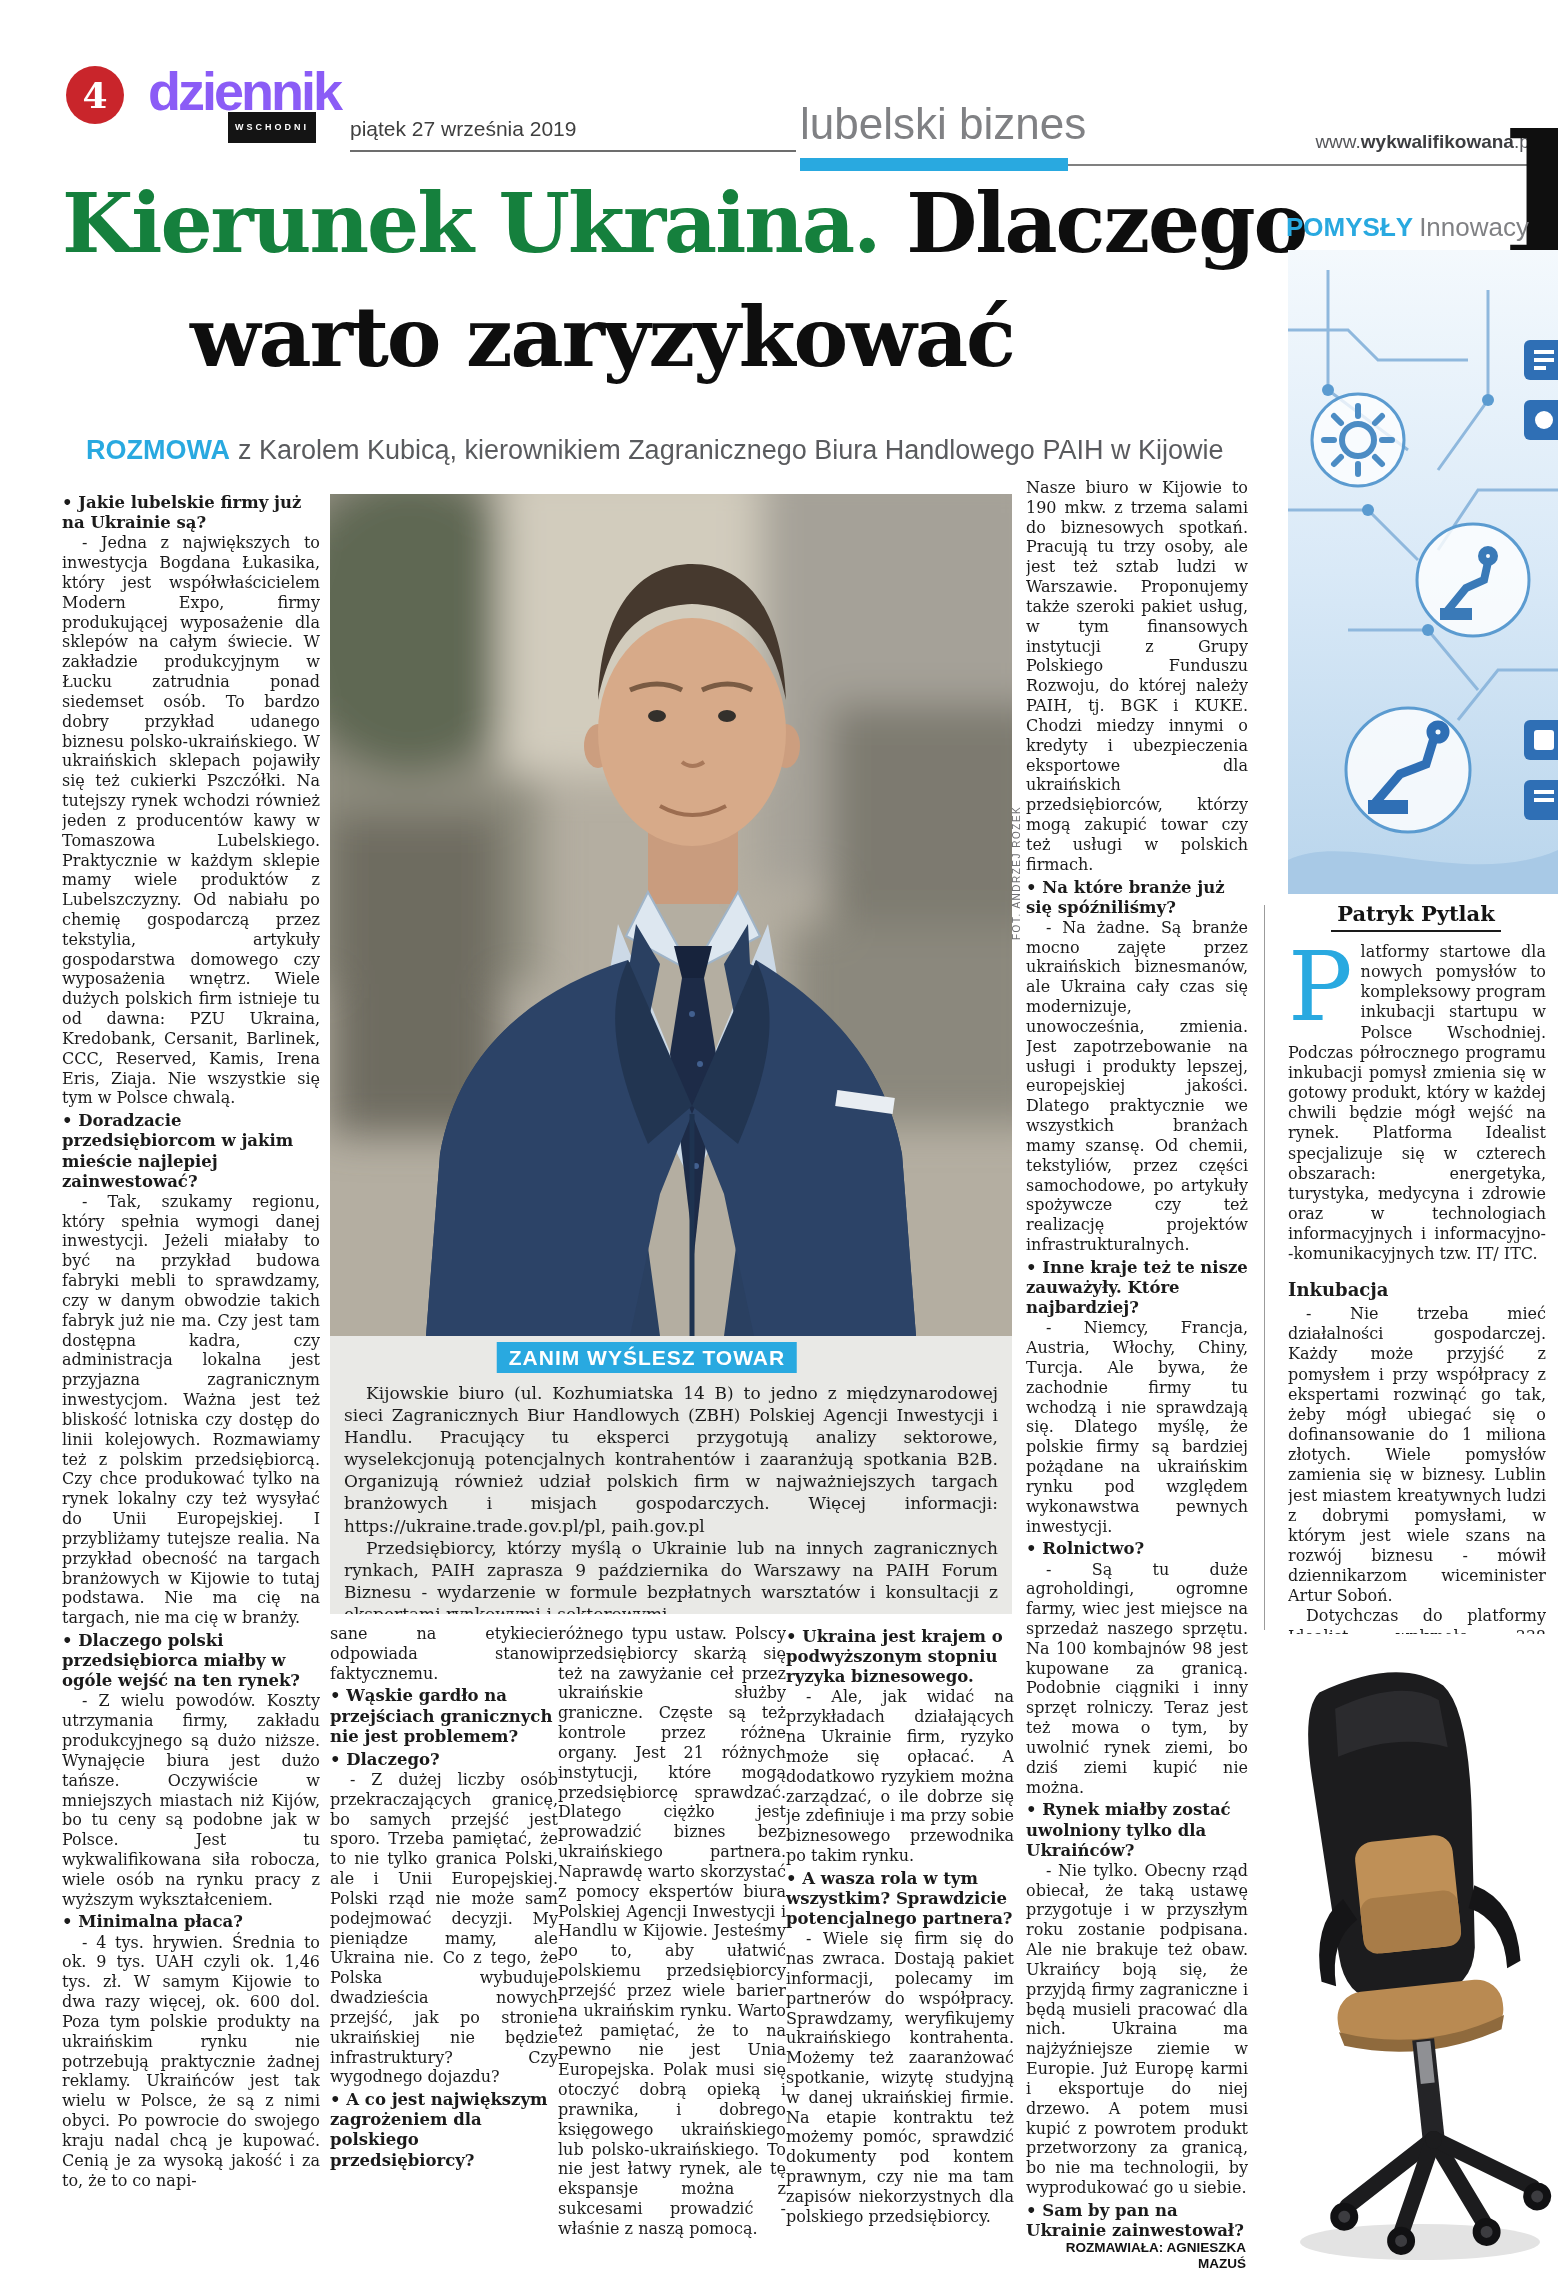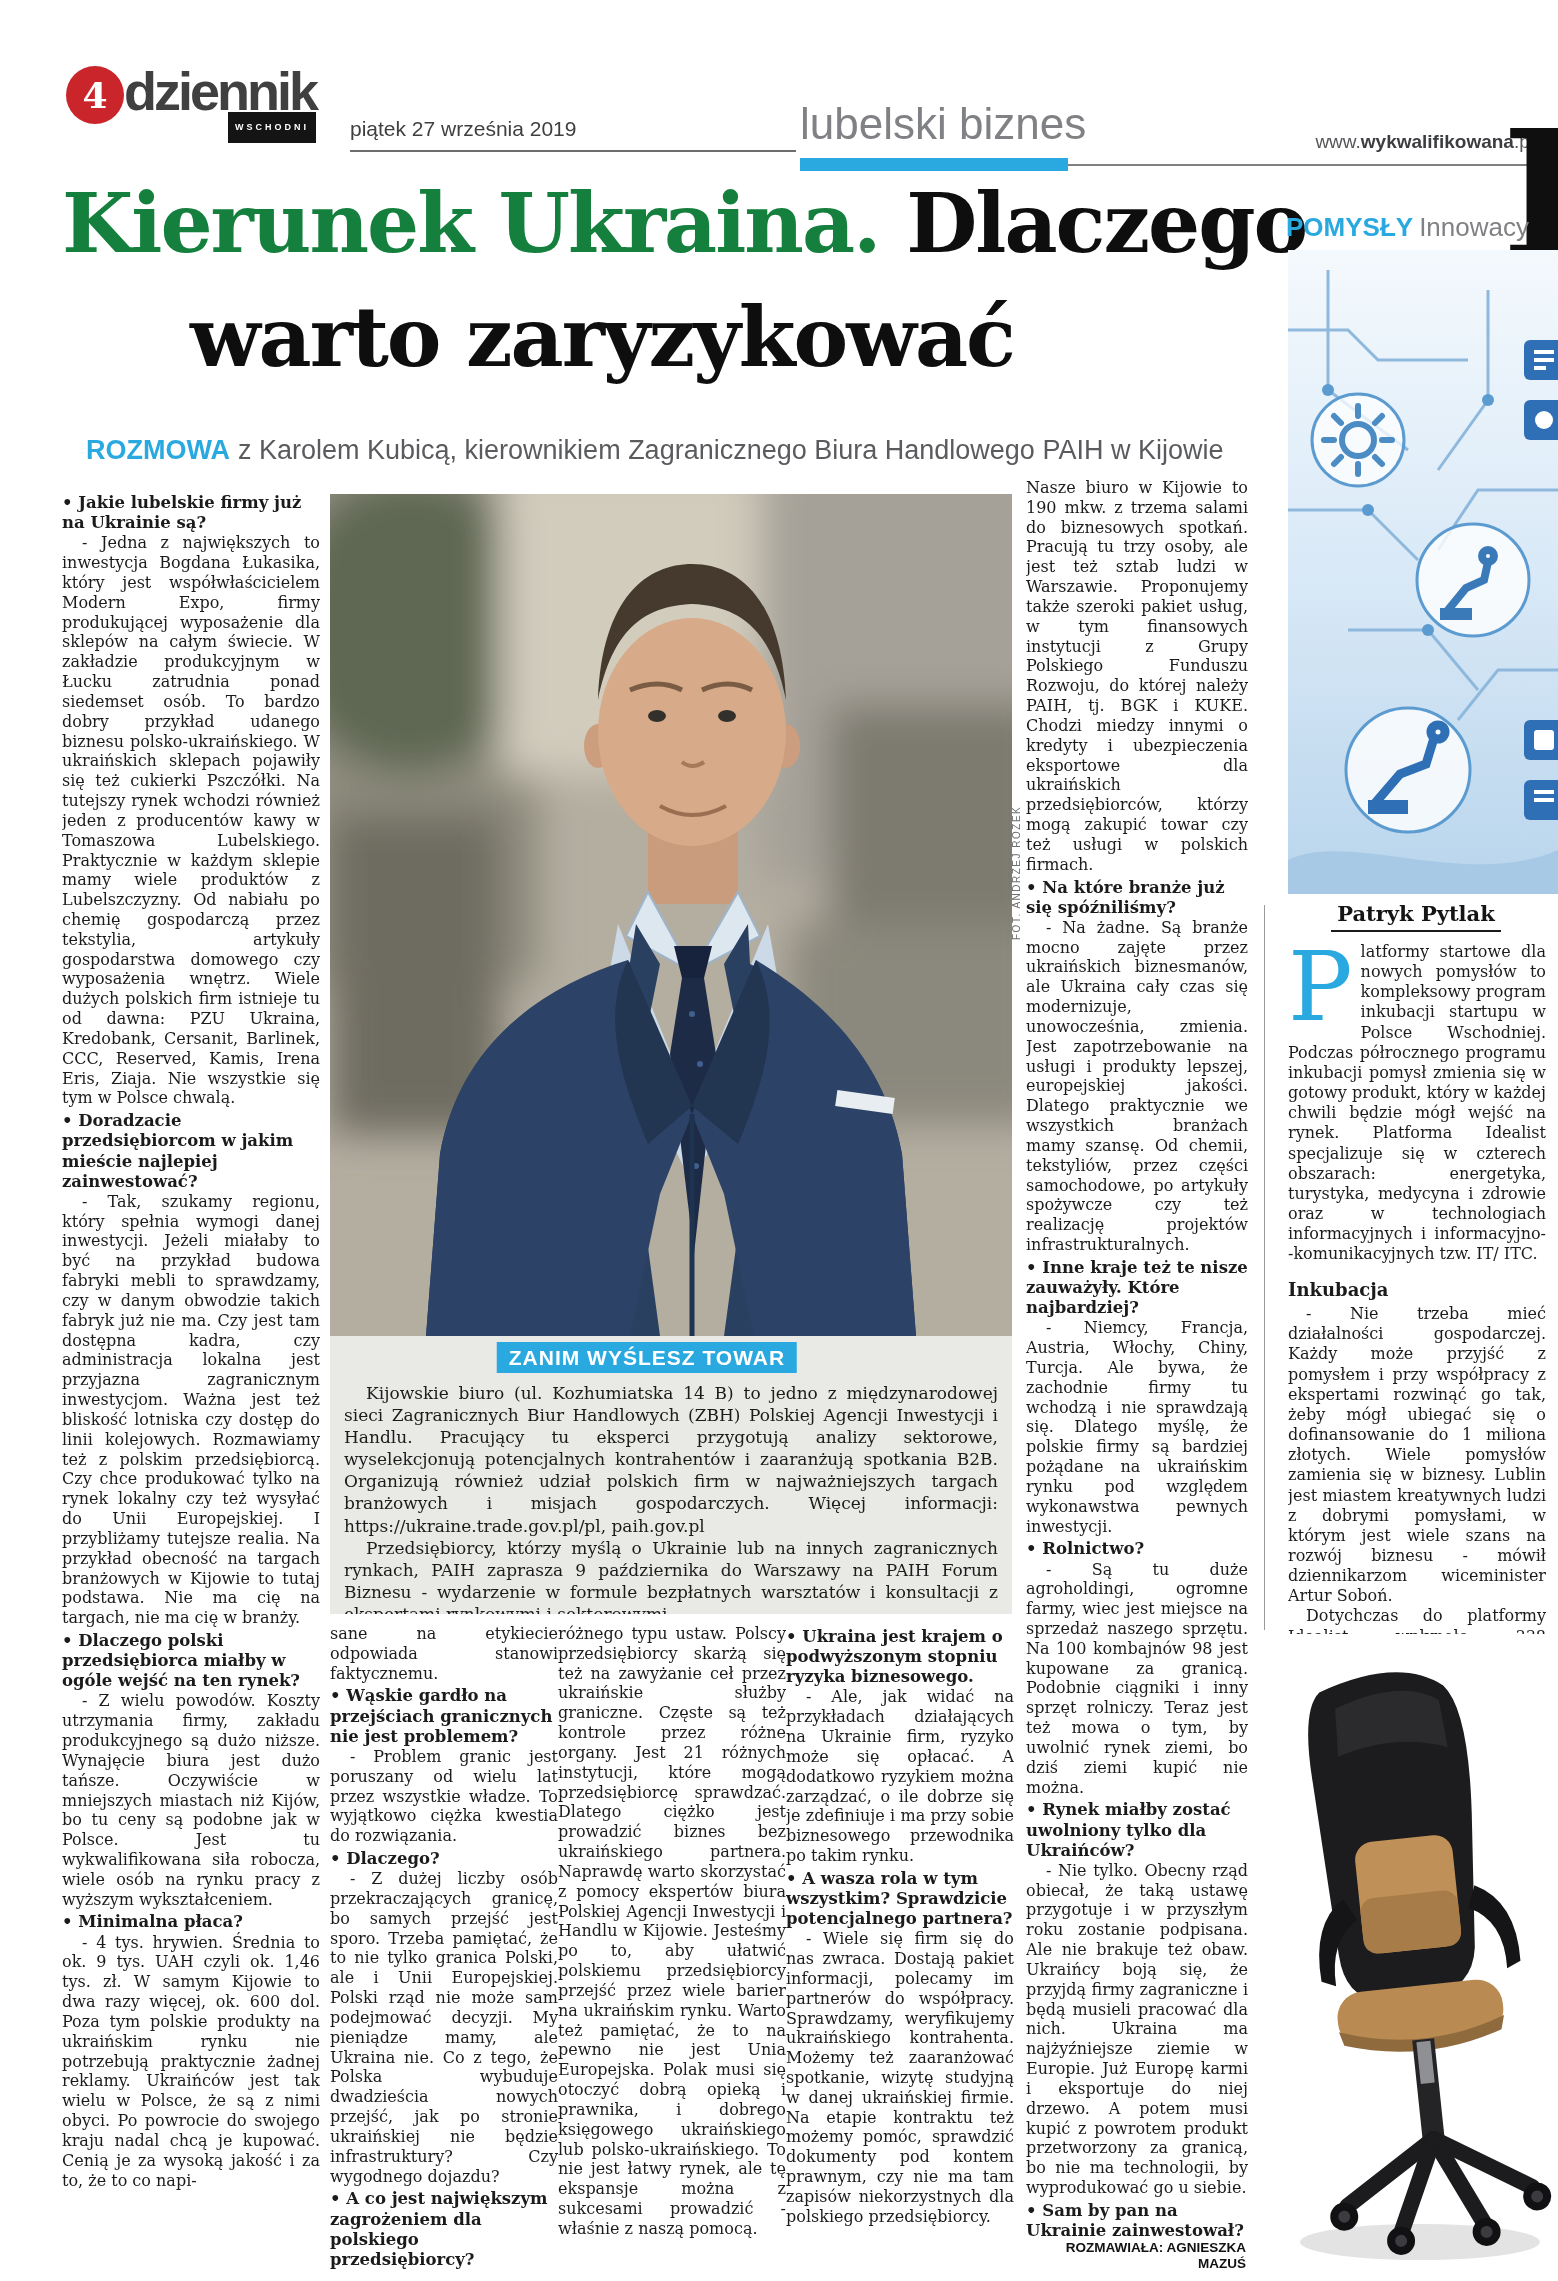--- a/index.html
+++ b/index.html
@@ -1,22 +1,22 @@
 <!DOCTYPE html>
 <html lang="pl"><head>
 <meta charset="utf-8">
 <style>
   html,body{margin:0;padding:0;background:#e8e8e8;}
   .page{position:relative;width:1558px;height:2281px;background:#ffffff;overflow:hidden;
         font-family:"DejaVu Serif",serif;color:#1b1b1b;}
   
   .pagenum{position:absolute;left:66px;top:66px;width:58px;height:58px;border-radius:50%;
            background:#c9252b;color:#fff;font:700 36px/58px "DejaVu Serif",serif;text-align:center;}
-  .logo{position:absolute;left:124px;top:64px;font:700 54px/1 "Liberation Sans",sans-serif;
-        letter-spacing:-3px;color:#404040;}
+  .logo{position:absolute;left:148px;top:64px;font:700 54px/1 "Liberation Sans",sans-serif;
+        letter-spacing:-3px;color:#8b5cf6;}
   .logo-sub{position:absolute;left:228px;top:112px;background:#141414;color:#fff;
             font:700 9px/1 "Liberation Sans",sans-serif;letter-spacing:3px;padding:11px 7px;}
   .date{position:absolute;left:350px;top:116px;font:400 21px/1.2 "Liberation Sans",sans-serif;color:#3f3f3f;}
   .rule-left{position:absolute;left:350px;top:150px;width:446px;height:2px;background:#6d6d6d;}
   .section-title{position:absolute;left:800px;top:102px;font:300 44px/1 "Liberation Sans",sans-serif;color:#808184;}
   .section-bar{position:absolute;left:800px;top:158px;width:268px;height:13px;background:#29a9e0;}
   .rule-right{position:absolute;left:1068px;top:164px;width:490px;height:2px;background:#808080;}
   .website{position:absolute;right:24px;top:132px;font:400 19px/1 "Liberation Sans",sans-serif;color:#55565a;}
   .website b{font-weight:700;color:#3c3d40;}
   .cursor{position:absolute;left:1534px;top:148px;}
@@ -164,21 +164,20 @@
     <p>Kijowskie biuro (ul. Kozhumiatska 14 B) to jedno z międzynarodowej sieci Zagranicznych Biur Handlowych (ZBH) Polskiej Agencji Inwestycji i Handlu. Pracujący tu eksperci przygotują analizy sektorowe, wyselekcjonują potencjalnych kontrahentów i zaaranżują spotkania B2B. Organizują również udział polskich firm w najważniejszych targach branżowych i misjach gospodarczych. Więcej informacji: https://ukraine.trade.gov.pl/pl, paih.gov.pl</p>
         <p>Przedsiębiorcy, którzy myślą o Ukrainie lub na innych zagranicznych rynkach, PAIH zaprasza 9 października do Warszawy na PAIH Forum Biznesu - wydarzenie w formule bezpłatnych warsztatów i konsultacji z ekspertami rynkowymi i sektorowymi.</p>
       </div>
   </aside>
 
   <div class="bottomcols">
     <section class="col">
 
     <p class="c">sane na etykiecie odpowiada stanowi faktycznemu.</p>
         <p class="q">• Wąskie gardło na przejściach granicznych nie jest problemem?</p>
-        <p class="a">- Problem granic jest poruszany od wielu lat przez wszystkie władze. To wyjątkowo ciężka kwestia do rozwiązania.</p>
         <p class="q">• Dlaczego?</p>
         <p class="a">- Z dużej liczby osób przekraczających granicę, bo samych przejść jest sporo. Trzeba pamiętać, że to nie tylko granica Polski, ale i Unii Europejskiej. Polski rząd nie może sam podejmować decyzji. My pieniądze mamy, ale Ukraina nie. Co z tego, że Polska wybuduje dwadzieścia nowych przejść, jak po stronie ukraińskiej nie będzie infrastruktury? Czy wygodnego dojazdu?</p>
         <p class="q">• A co jest największym zagrożeniem dla polskiego przedsiębiorcy?</p>
       </section>
     <section class="col">
 
     <p class="c">różnego typu ustaw. Polscy przedsiębiorcy skarżą się też na zawyżanie ceł przez ukraińskie służby graniczne. Częste są też kontrole przez różne organy. Jest 21 różnych instytucji, które mogą przedsiębiorcę sprawdzać. Dlatego ciężko jest prowadzić biznes bez ukraińskiego partnera. Naprawdę warto skorzystać z pomocy ekspertów biura Polskiej Agencji Inwestycji i Handlu w Kijowie. Jesteśmy po to, aby ułatwić polskiemu przedsiębiorcy przejść przez wiele barier na ukraińskim rynku. Warto też pamiętać, że to na pewno nie jest Unia Europejska. Polak musi się otoczyć dobrą opieką i prawnika, i dobrego księgowego ukraińskiego lub polsko-ukraińskiego. To nie jest łatwy rynek, ale tę ekspansje można z sukcesami prowadzić - właśnie z naszą pomocą.</p>
       </section>
     <section class="col">
 

